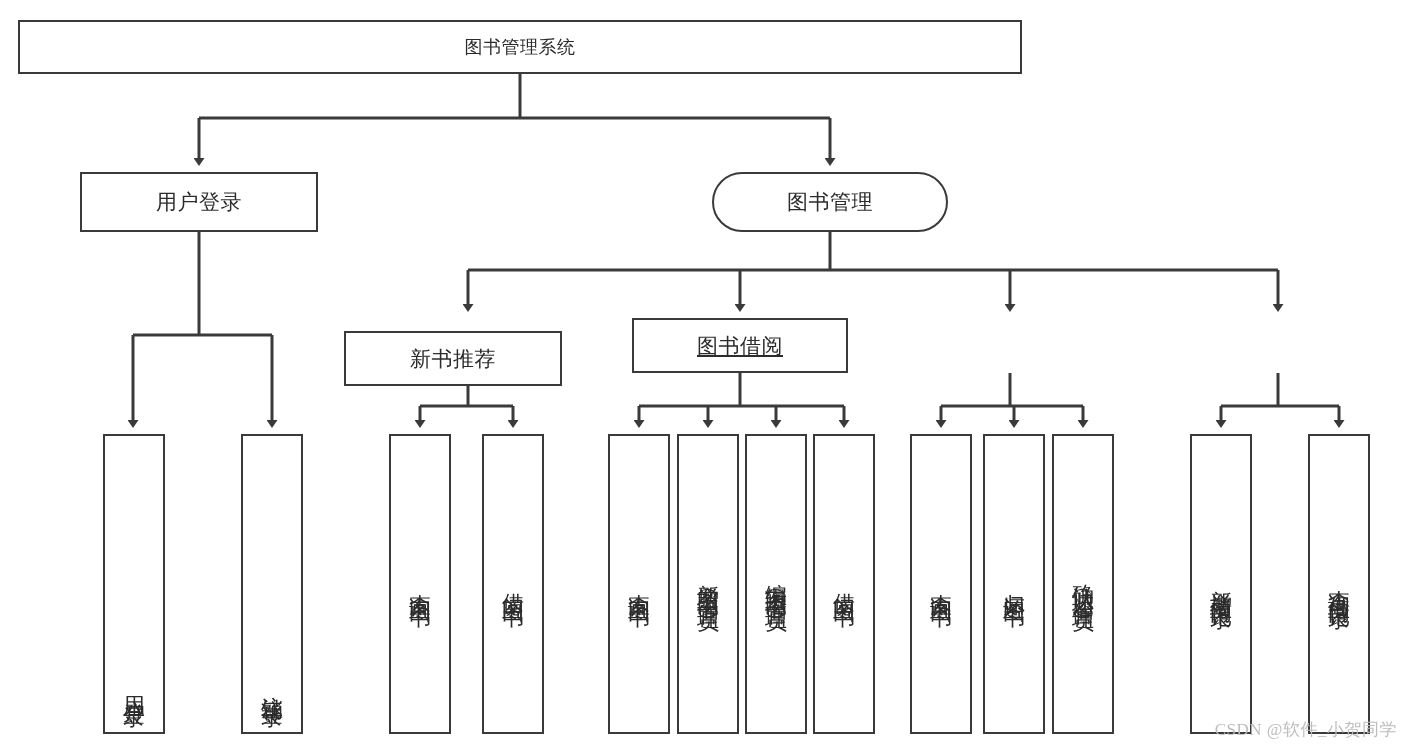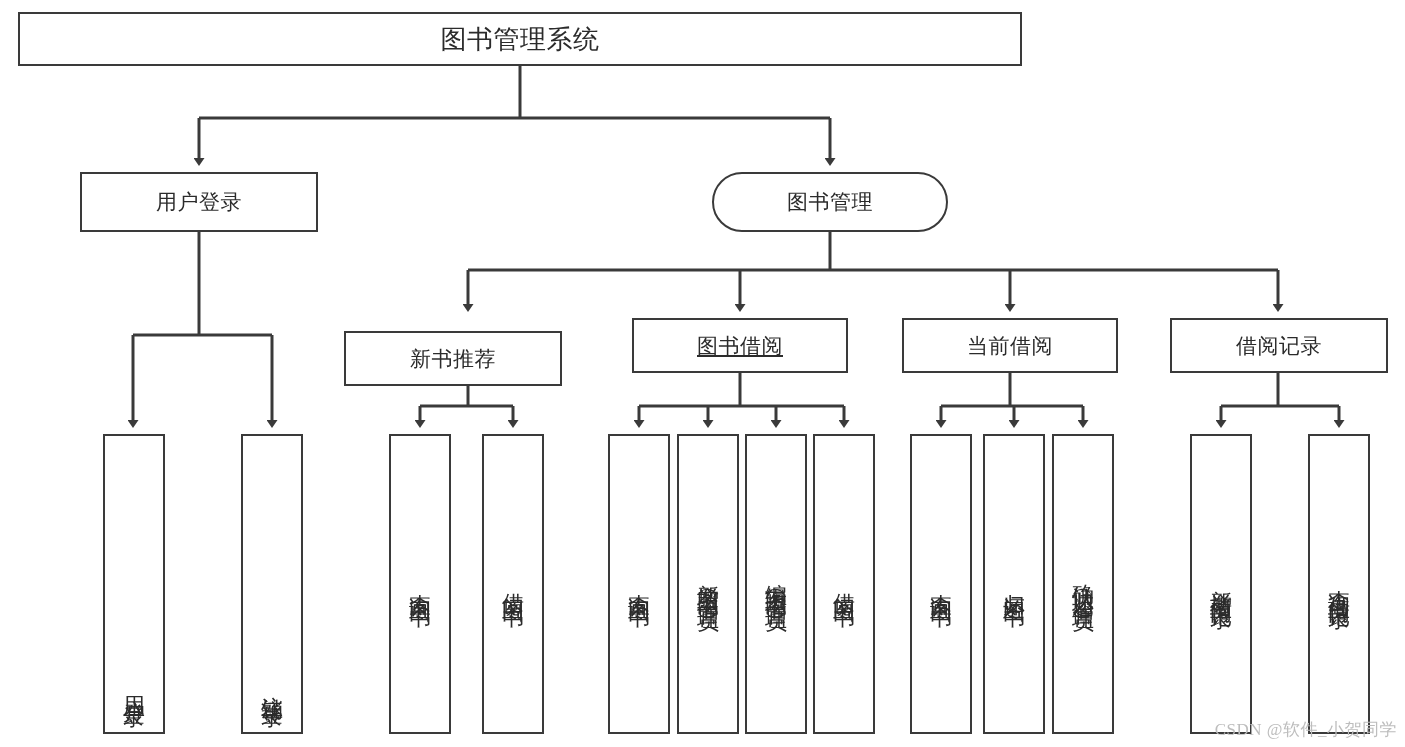--- a/index.html
+++ b/index.html
@@ -50,21 +50,22 @@
     justify-content: center;
     line-height: 1;
     padding: 4px 0;
   }
   .node.vert .vlabel {
     writing-mode: vertical-rl;
     text-orientation: upright;
     white-space: nowrap;
   }
   .node.root {
-    font-size: 26px;
+    font-size: 18px;
+    margin-top: 8px;
   }
   .watermark {
     position: absolute;
     right: 8px;
     bottom: 6px;
     font-size: 17px;
     color: #bdbdbd;
     letter-spacing: 0.5px;
     white-space: nowrap;
     font-family: Liberation Serif, serif;
@@ -135,26 +136,20 @@
   <div class="node horiz" style="left: 712px; top: 172px; width: 236px; height: 60px; border-color: rgb(58, 58, 58); background: rgb(255, 255, 255); color: rgb(43, 43, 43); border-radius: 30px;">
     <span>图书管理</span>
   </div>
 
   <div class="node horiz" style="left: 344px; top: 318px; width: 218px; height: 55px; border-color: rgb(58, 58, 58); background: rgb(255, 255, 255); color: rgb(43, 43, 43); margin-top: 13px;">
     <span>新书推荐</span>
   </div>
   <div class="node horiz" style="left: 632px; top: 318px; width: 216px; height: 55px; border-color: rgb(58, 58, 58); background: rgb(255, 255, 255); color: rgb(43, 43, 43); text-decoration: underline;">
     <span>图书借阅</span>
   </div>
-  <div class="node horiz" style="left: 902px; top: 318px; width: 216px; height: 55px; border-color: rgb(58, 58, 58); background: rgb(255, 255, 255); color: rgb(43, 43, 43);">
-    <span>当前借阅</span>
-  </div>
-  <div class="node horiz" style="left: 1170px; top: 318px; width: 218px; height: 55px; border-color: rgb(58, 58, 58); background: rgb(255, 255, 255); color: rgb(43, 43, 43);">
-    <span>借阅记录</span>
-  </div>
 
   <div class="node vert" style="left: 103px; top: 434px; width: 62px; height: 300px; justify-content: flex-end; padding-bottom: 38px; border-color: rgb(58, 58, 58); background: rgb(255, 255, 255); color: rgb(43, 43, 43);">
     <span class="vlabel">用户登录</span>
   </div>
   <div class="node vert" style="left: 241px; top: 434px; width: 62px; height: 300px; justify-content: flex-end; padding-bottom: 38px; border-color: rgb(58, 58, 58); background: rgb(255, 255, 255); color: rgb(43, 43, 43);">
     <span class="vlabel">注销登录</span>
   </div>
   <div class="node vert" style="left: 389px; top: 434px; width: 62px; height: 300px; border-color: rgb(58, 58, 58); background: rgb(255, 255, 255); color: rgb(43, 43, 43);">
     <span class="vlabel">查询图书</span>
   </div>

